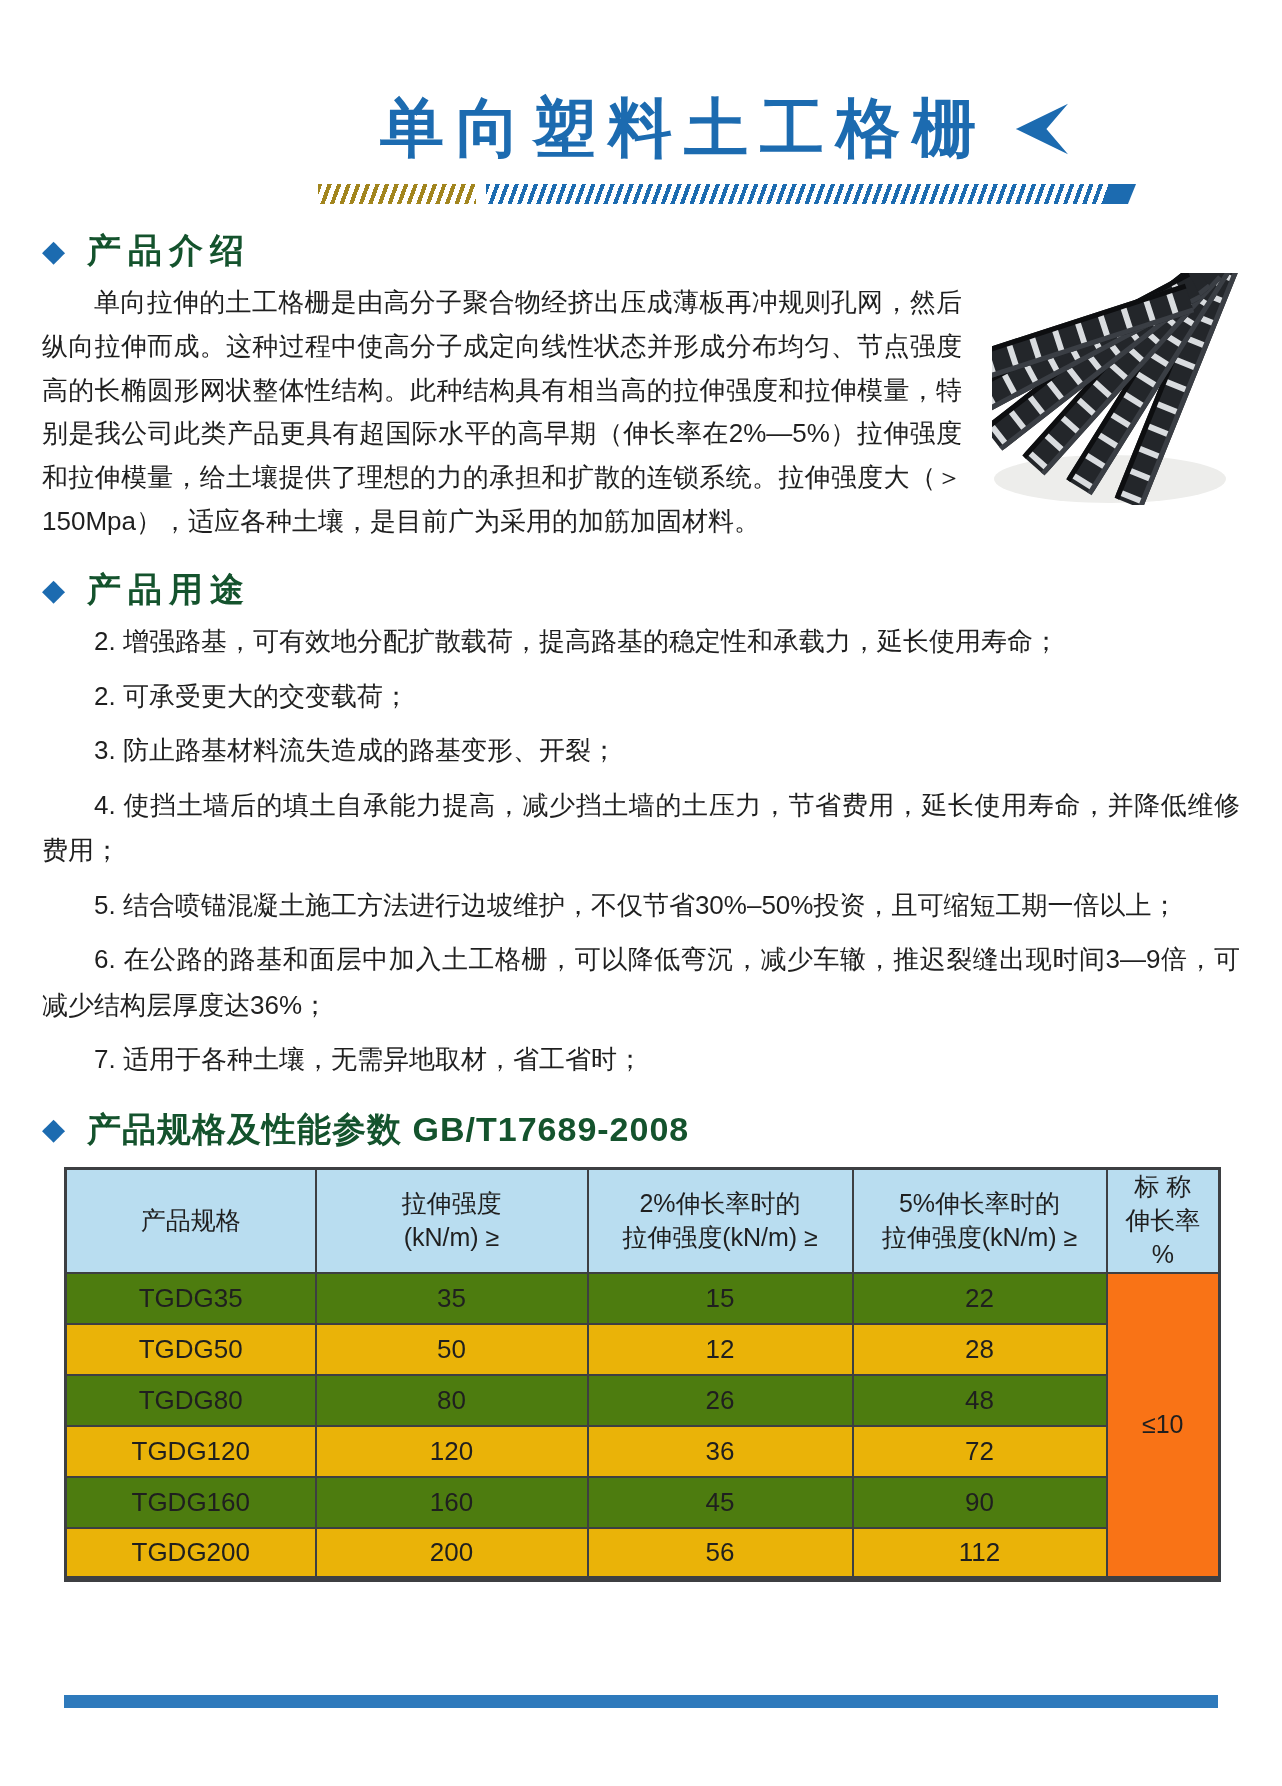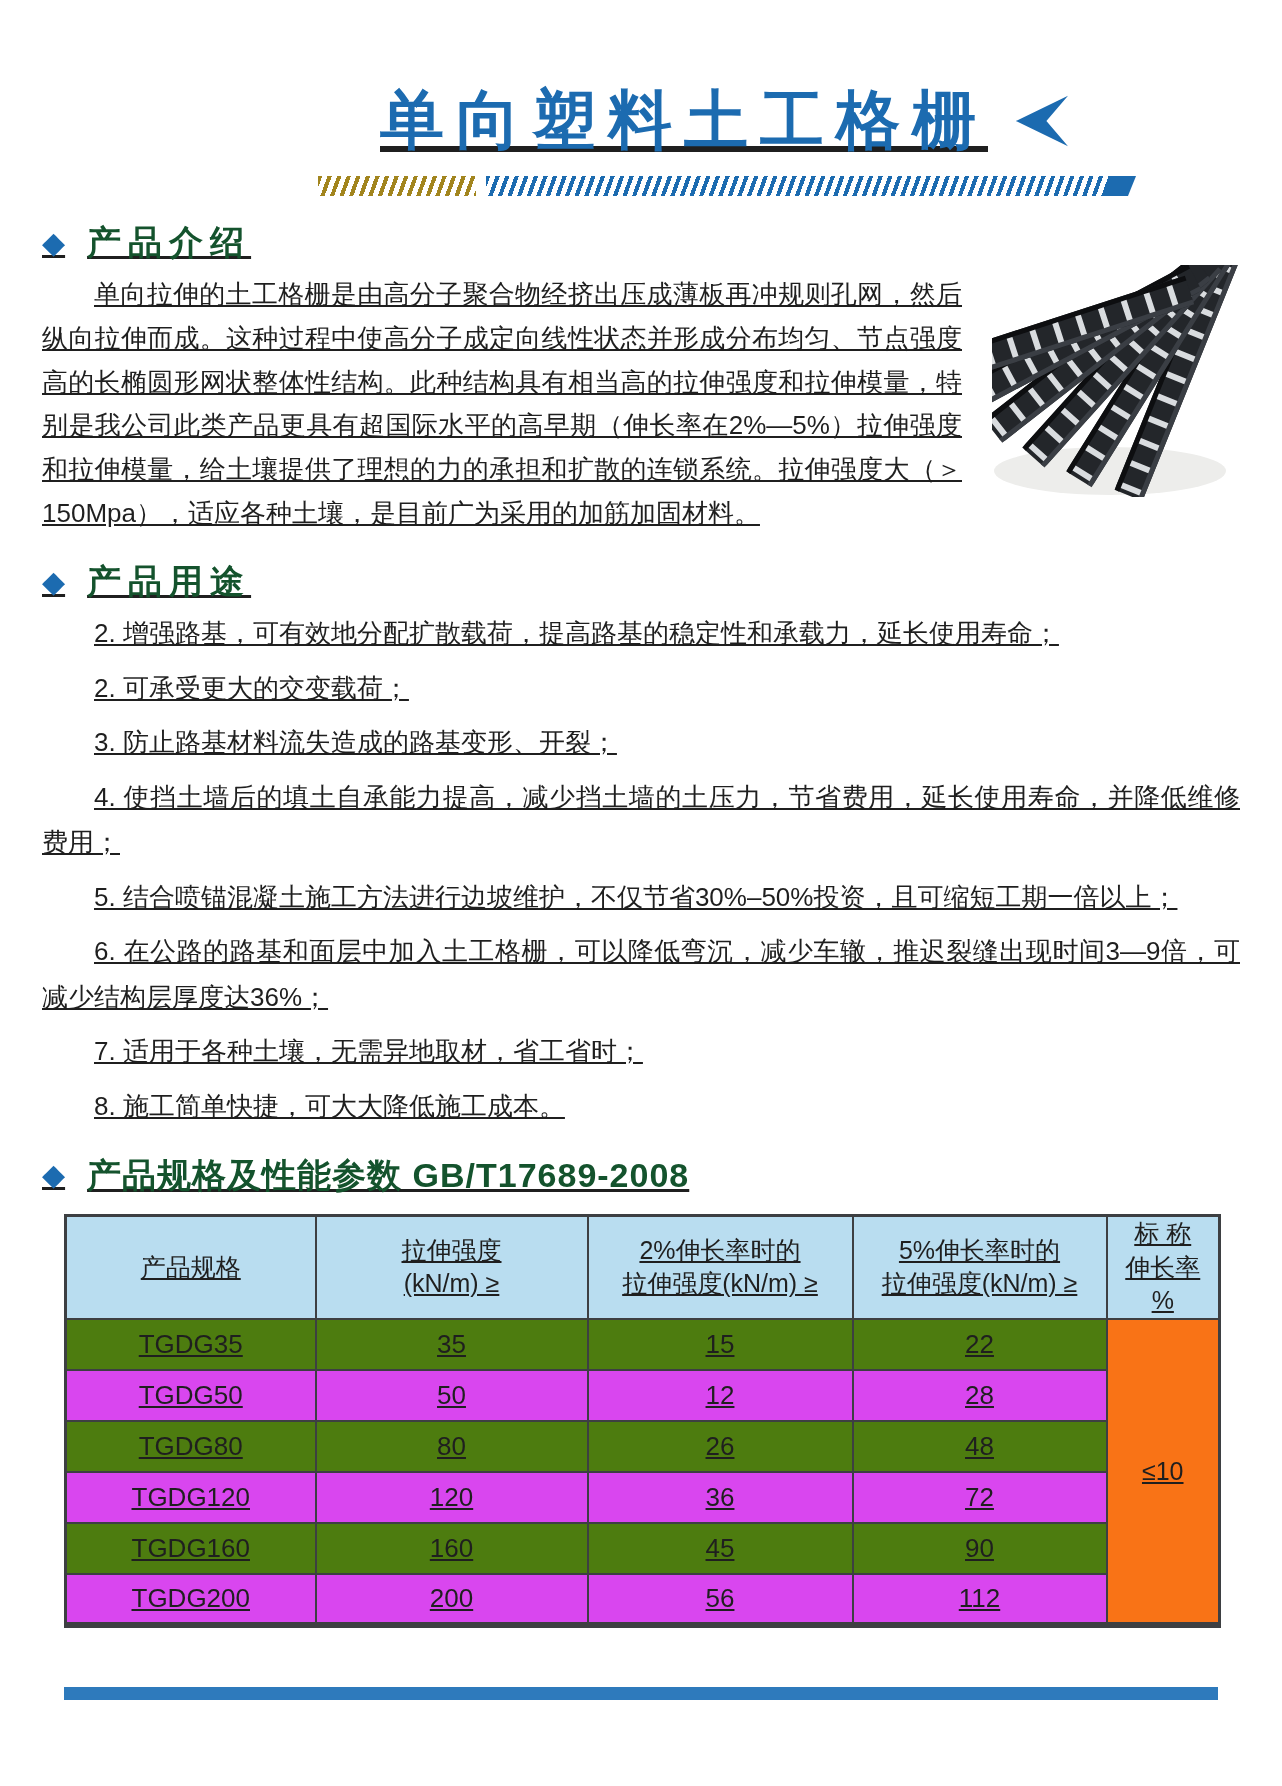--- a/index.html
+++ b/index.html
@@ -1,26 +1,25 @@
 <!DOCTYPE html>
 <html><head>
 <meta charset="utf-8">
 <style>
   * { box-sizing: border-box; margin: 0; padding: 0; }
   html,body { background:#ffffff; }
   .page {
     position: relative;
     width: 1282px;
     height: 1700px;
-    margin: 0 auto;
+    margin: 8px auto;
     background: #ffffff;
     overflow: hidden;
     font-family: "Liberation Sans", "DejaVu Sans", sans-serif;
     color: #1f1f1f;
-    text-decoration: underline;
   }
 
   
   .header { padding-top: 86px; }
   .title-row {
     display: flex;
     justify-content: flex-end;
     align-items: center;
     gap: 26px;
     padding-right: 214px;
@@ -135,21 +134,21 @@
     font-size: 25px;
     line-height: 1.35;
     vertical-align: middle;
   }
   table.spec td {
     height: 51px;
     font-size: 26px;
     background: #4d7c0f;
     vertical-align: middle;
   }
-  table.spec tr.alt td { background: #d946ef; }
+  table.spec tr.alt td { background: #eab308; }
   table.spec td.nominal { background: #f97316; font-size: 25px; }
   .th-line { display: block; }
 
   
   .footer-bar {
     position: absolute;
     bottom: 0;
     left: 64px;
     width: 1154px;
     height: 13px;
@@ -210,21 +209,20 @@
       <span class="diamond">◆</span>
       <span class="sec-title">产品用途</span>
     </div>
     <p class="use-item">2. 增强路基，可有效地分配扩散载荷，提高路基的稳定性和承载力，延长使用寿命；</p>
     <p class="use-item">2. 可承受更大的交变载荷；</p>
     <p class="use-item">3. 防止路基材料流失造成的路基变形、开裂；</p>
     <p class="use-item">4. 使挡土墙后的填土自承能力提高，减少挡土墙的土压力，节省费用，延长使用寿命，并降低维修费用；</p>
     <p class="use-item">5. 结合喷锚混凝土施工方法进行边坡维护，不仅节省30%–50%投资，且可缩短工期一倍以上；</p>
     <p class="use-item">6. 在公路的路基和面层中加入土工格栅，可以降低弯沉，减少车辙，推迟裂缝出现时间3—9倍，可减少结构层厚度达36%；</p>
     <p class="use-item">7. 适用于各种土壤，无需异地取材，省工省时；</p>
-    <p class="use-item">8. 施工简单快捷，可大大降低施工成本。</p>
   </div>
 
   <div class="section">
     <div class="sec-heading">
       <span class="diamond">◆</span>
       <span class="sec-title tight">产品规格及性能参数 GB/T17689-2008</span>
     </div>
   </div>
 
   <div class="table-wrap">

